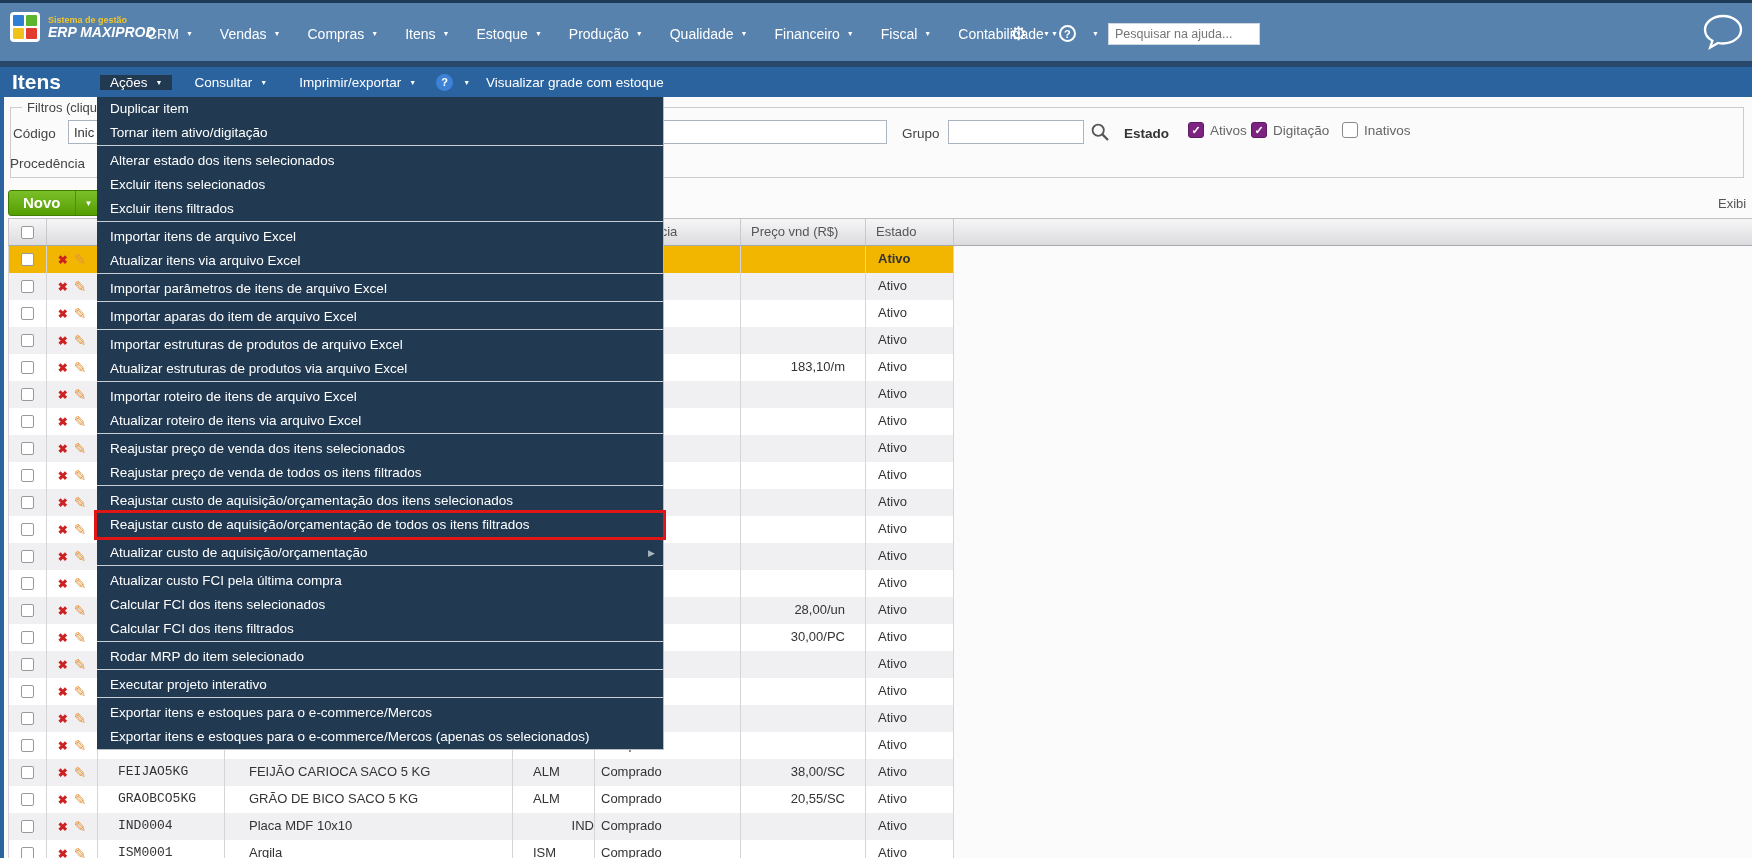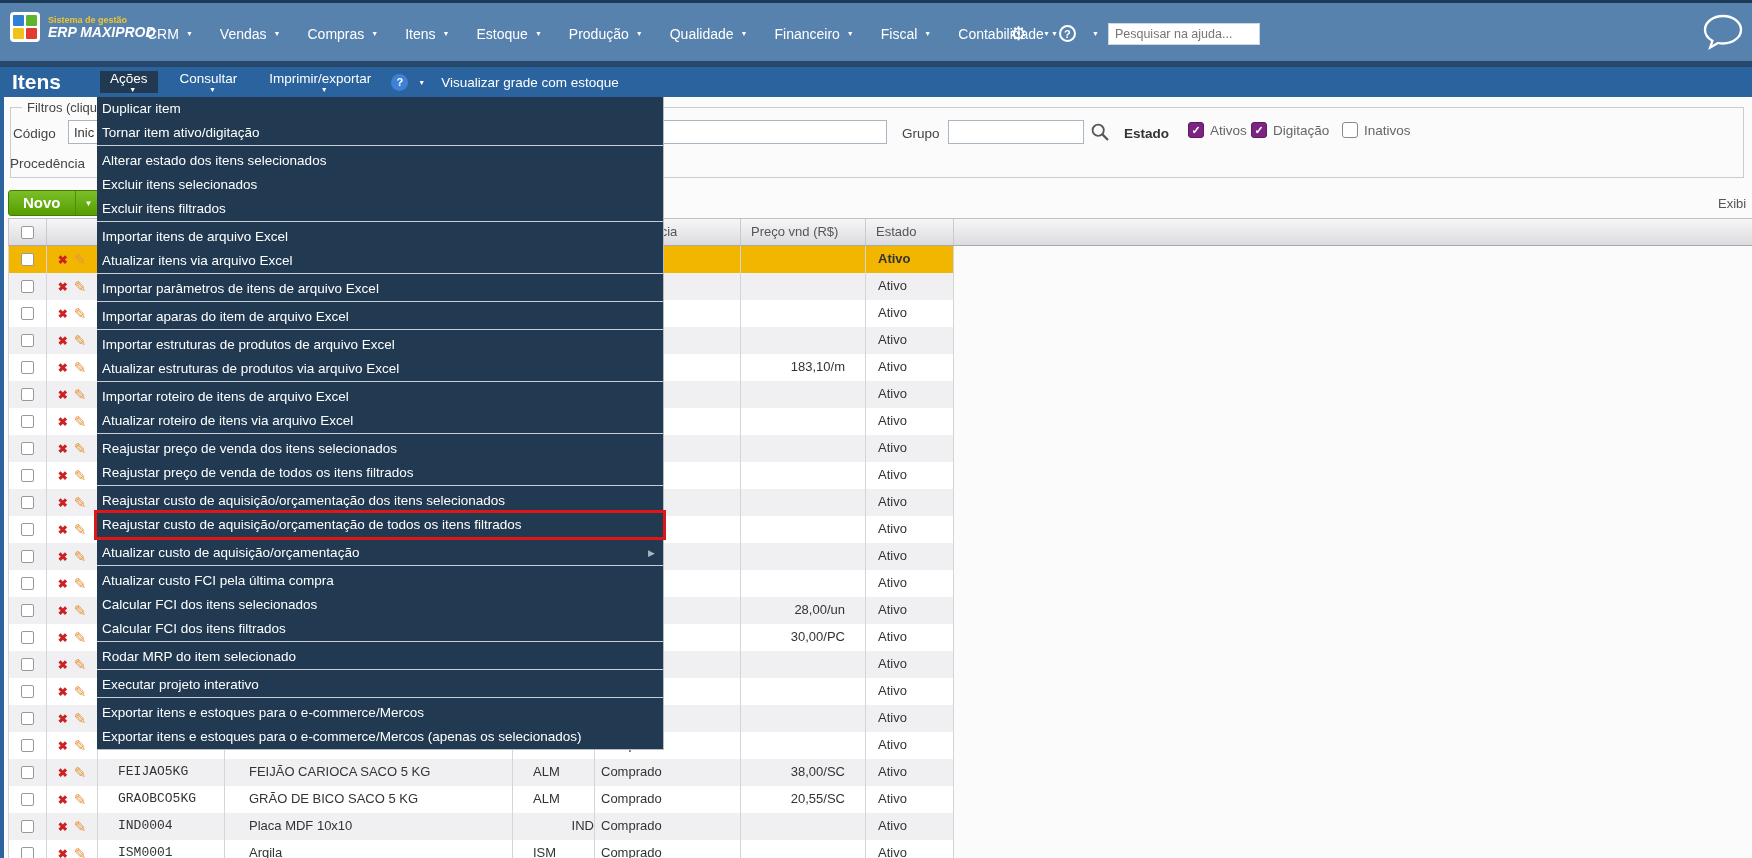--- a/index.html
+++ b/index.html
@@ -25,21 +25,21 @@
   .gear { color:#fff; font-size:19px; line-height:19px; }
   .help-circle { width:17px; height:17px; border:2px solid #fff; border-radius:50%;
     color:#fff; font-size:11px; font-weight:bold; display:flex; align-items:center; justify-content:center; }
   .nav-search { width:152px; height:22px; border:1px solid #cfd6de; background:#fff;
     font-family:"Liberation Sans",sans-serif; font-size:12.5px; color:#555; padding:0 6px; outline:none; }
   .chat { position:absolute; left:1703px; top:11px; }
   
   .toolbar { position:absolute; left:0; top:67px; width:1752px; height:30px; background:#2a639e;
     display:flex; align-items:center; }
   .page-title { color:#fff; font-size:21px; font-weight:bold; margin-left:12px; width:80px; }
-  .tb-menu { color:#fff; font-size:13.5px; display:flex; align-items:center; padding:0 10px; cursor:pointer; white-space:nowrap;flex-direction:column; }
+  .tb-menu { color:#fff; font-size:13.5px; display:flex; align-items:center; padding:0 10px; cursor:pointer; white-space:nowrap; }
   .tb-menu.open { background:#213a52; }
   .tb-menu .caret { margin-left:8px; }
   .help-badge { width:17px; height:17px; border-radius:50%; background:#3e82d8; color:#fff; font-size:11px;
     font-weight:bold; display:flex; align-items:center; justify-content:center; margin-left:10px; }
   .tb-caret { color:#fff; font-size:7px; margin-left:10px; }
   .tb-link { color:#fff; font-size:13.5px; margin-left:16px; white-space:nowrap; }
   
   .left-stripe { position:absolute; left:0; top:97px; width:4px; height:761px; background:#2a639e; }
   .filters-box { position:absolute; left:8px; top:107px; width:1734px; height:71px;
     border:1px solid #cccccc; background:transparent; }
@@ -86,21 +86,21 @@
   .xicon { color:#cc2222; font-size:12px; font-weight:bold; cursor:pointer; }
   .picon { color:#e5953b; font-size:15px; cursor:pointer; }
   .pad-codigo { padding-left:20px;font-family:Liberation Mono, monospace; }
   .pad-desc { padding-left:24px; }
   .pad-grupo { padding-left:20px; }
   .pad-proc { padding-left:6px; }
   .pad-estado { padding-left:12px; }
   
   .actions-menu { position:absolute; left:97px; top:97px; width:567px; background:#213a52; z-index:50;
     border-right:1px solid #b9bdc2; border-bottom:1px solid #b9bdc2; }
-  .menu-item { height:24px; line-height:24px; color:#fff; font-size:13.5px; padding-left:5px;
+  .menu-item { height:24px; line-height:24px; color:#fff; font-size:13.5px; padding-left:13px;
     white-space:nowrap; cursor:pointer; display:flex; align-items:center; }
   .menu-item .menu-item-text { flex:1; }
   .menu-item.hl { outline:3px solid #e01515; position:relative; z-index:2; }
   .submenu-arrow { color:#aab4bd; font-size:9px; padding-right:8px; }
   .menu-sep { height:4px; border-top:1px solid #c8ced4; }
 </style>
 </head>
 <body>
 
 <div class="navbar">

